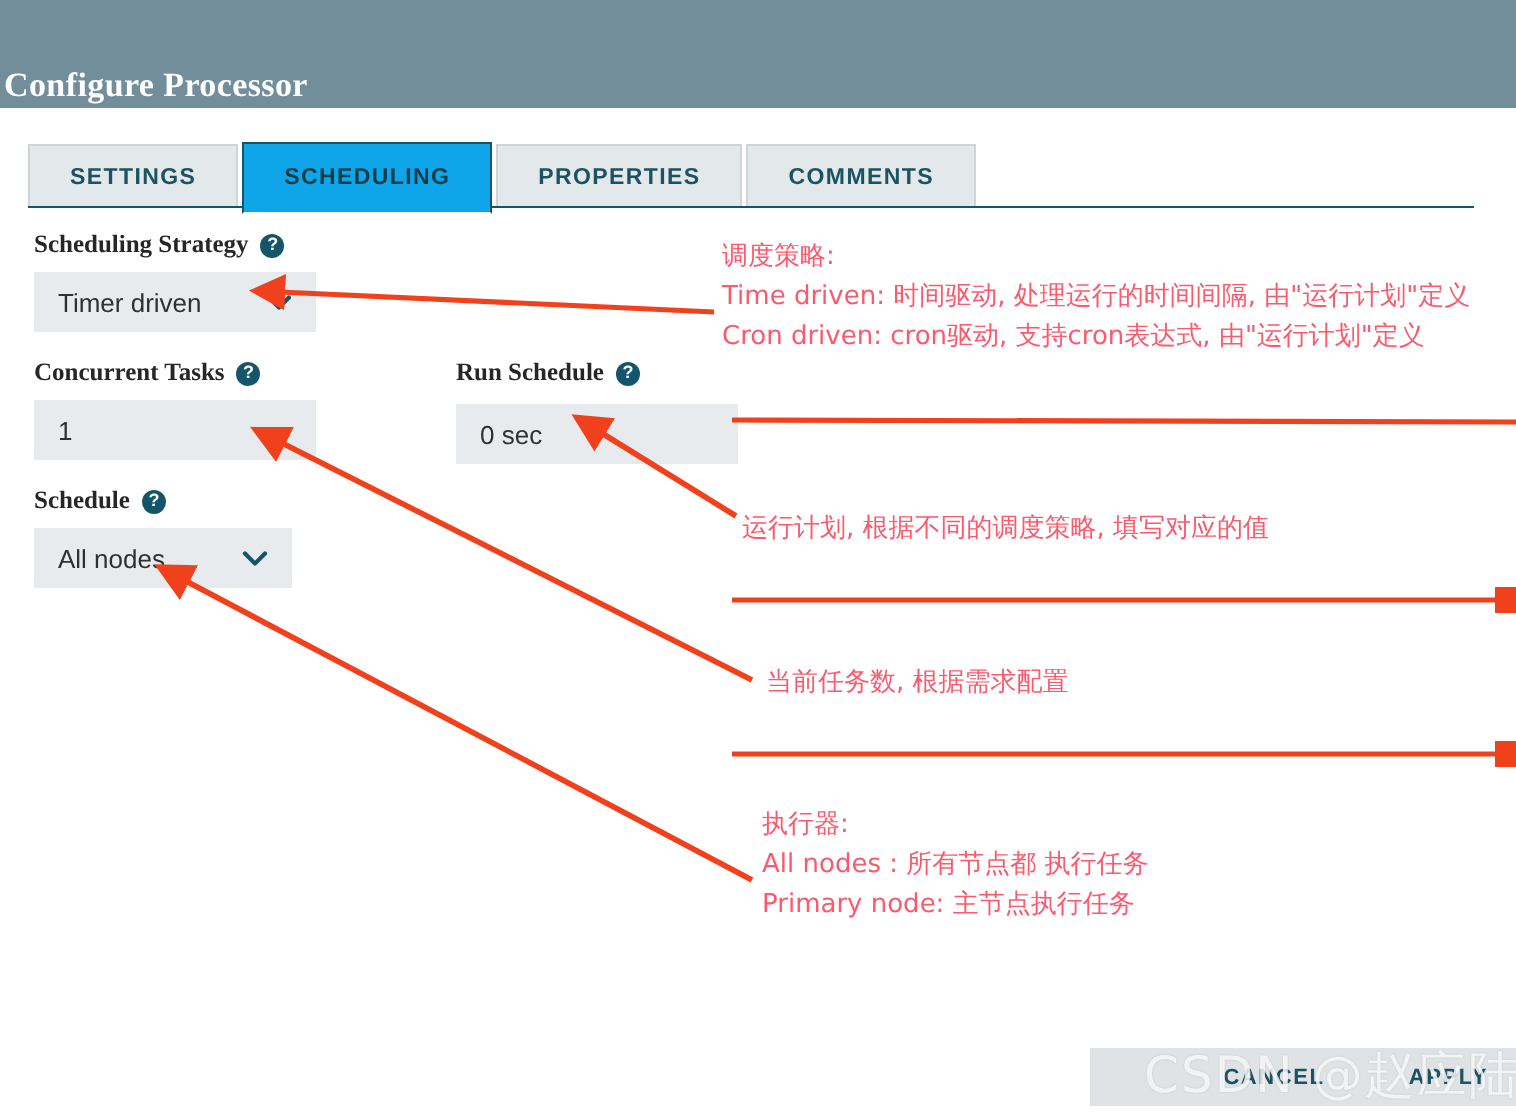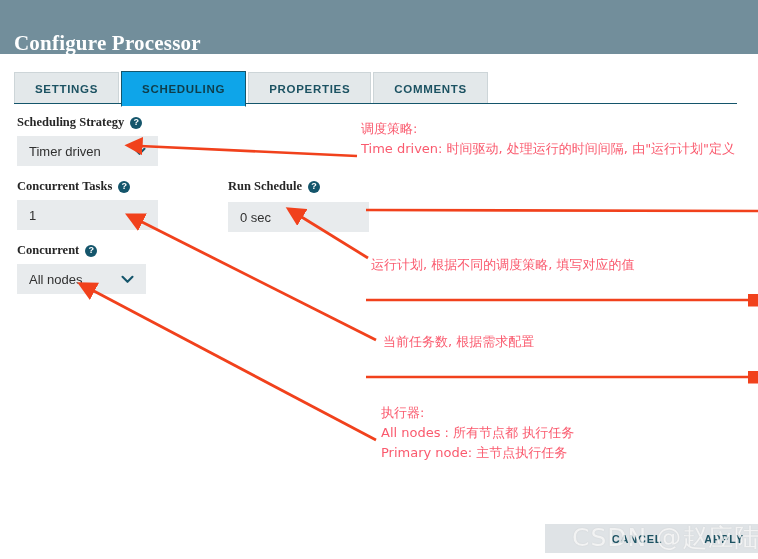--- a/index.html
+++ b/index.html
@@ -18,24 +18,24 @@
 
   
   .dlg-header {
     position: absolute; left: 0; top: 0;
     width: 758px; height: 54px;
     background: #728e9b;
     display: flex; align-items: center;
   }
   .dlg-title {
     color: #ffffff;
-    font-size: 21px;
+    font-size: 17px;
     font-weight: bold;
     letter-spacing: .2px;
-    padding-left: 14px;
+    padding-left: 2px;
     font-family: "Liberation Serif", "DejaVu Serif", serif;
     margin-top: 32px;
   }
 
   
   .tabstrip {
     position: absolute; left: 0; top: 54px;
     width: 758px; height: 50px;
   }
   .tabs-row {
@@ -250,21 +250,21 @@
         <span>Run Schedule</span>
         <span class="help-icon">?</span>
       </div>
       <div class="field-box">
         <span class="val">0 sec</span>
       </div>
     </div>
 
     <div class="grp-execution">
       <div class="field-label">
-        <span>Concurrent</span>
+        <span>Schedule</span>
         <span class="help-icon">?</span>
       </div>
       <div class="field-box">
         <span class="val">All nodes</span>
         <span class="chev">
           <svg width="13" height="9" viewBox="0 0 13 9" aria-hidden="true">
             <path d="M1.5 1.8 L6.5 6.8 L11.5 1.8" fill="none" stroke="#14556b" stroke-width="2.1" stroke-linecap="round" stroke-linejoin="round"></path>
           </svg>
         </span>
       </div>
@@ -293,20 +293,21 @@
     <line x1="376" y1="340" x2="140" y2="221" stroke="#f1411c" stroke-width="2.8" marker-end="url(#ah)"></line>
 
     <line x1="366" y1="377" x2="754" y2="377" stroke="#f1411c" stroke-width="2.6" marker-end="url(#ahsq)"></line>
 
     <line x1="376" y1="440" x2="92" y2="290" stroke="#f1411c" stroke-width="2.8" marker-end="url(#ah)"></line>
   </svg>
 
   <div class="anno-text anno-1">
     <div>调度策略:</div>
     <div>Time driven: 时间驱动, 处理运行的时间间隔, 由"运行计划"定义</div>
+    <div>Cron driven: cron驱动, 支持cron表达式, 由"运行计划"定义</div>
   </div>
 
   <div class="anno-text anno-2">
     <div>运行计划, 根据不同的调度策略, 填写对应的值</div>
   </div>
 
   <div class="anno-text anno-3">
     <div>当前任务数, 根据需求配置</div>
   </div>
 

